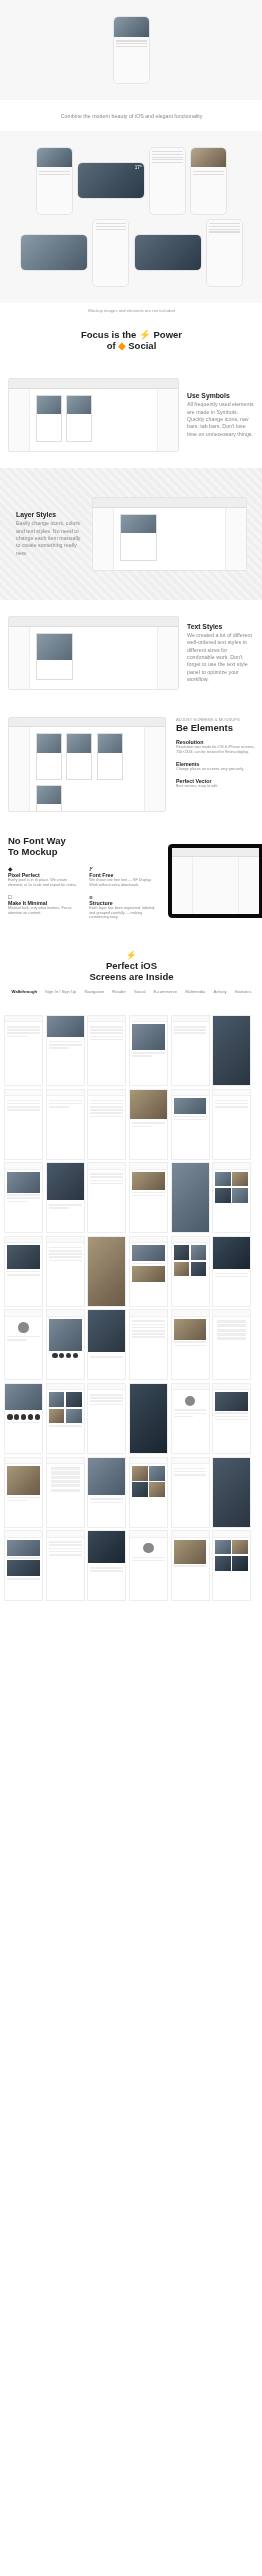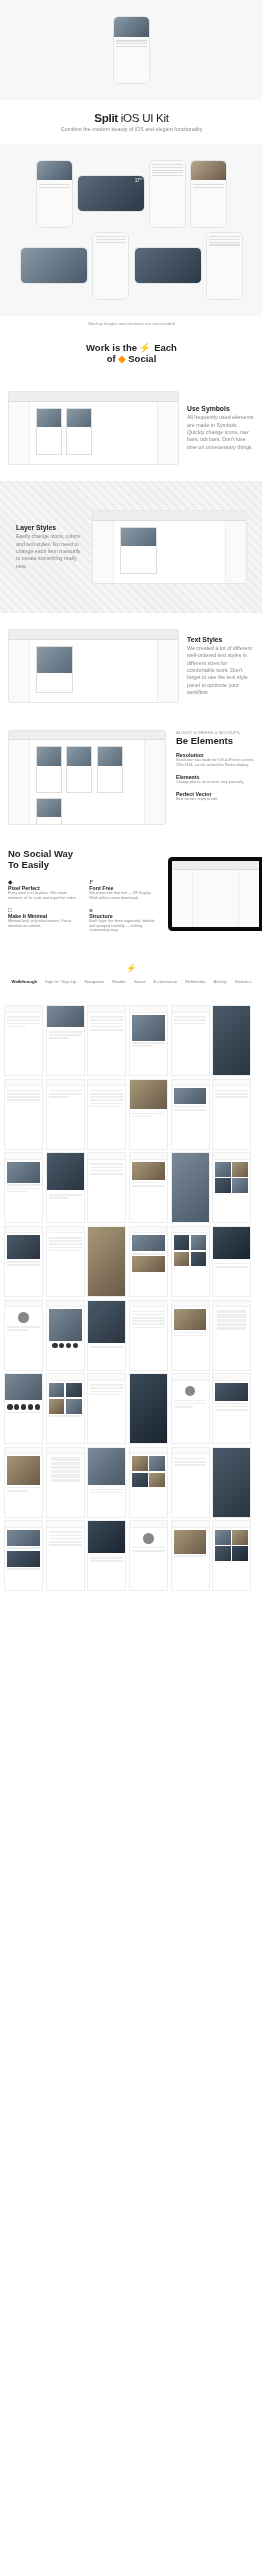--- a/index.html
+++ b/index.html
@@ -74,23 +74,20 @@
         <div class="lines">
           <div class="line"></div>
           <div class="line"></div>
           <div class="line"></div>
         </div>
       </div>
   </div>
 </div>
 
 <div class="section center">
-  <h1>
-    <span>Split</span><span class="light"> iOS UI Kit</span>
-  </h1>
   <p class="sub">Combine the modern beauty of iOS and elegant functionality</p>
 </div>
 
 <div class="hero-collage">
   <div class="phone v">
       <div class="phone-screen">
         <div class="img-block strip"></div>
         <div class="lines">
           <div class="line"></div>
           <div class="line"></div>
@@ -146,21 +143,21 @@
           <div class="line"></div>
         </div>
       </div>
     </div>
 </div>
 
 <p class="tiny center" style="margin:5.3px 0">Mockup images and elements are not included</p>
 
 <div class="section center">
   <h2>
-    <span>Work is the </span><span class="bolt">⚡</span><span> Each</span><br>
+    <span>Focus is the </span><span class="bolt">⚡</span><span> Power</span><br>
     <span>of </span><span class="heart">◆</span><span> Social</span>
   </h2>
 </div>
 
 <div class="sketch-row">
   <div class="sketch-window">
     <div class="sketch-toolbar"></div>
       <div class="sketch-sidebar"></div>
       <div class="sketch-inspector"></div>
     <div class="sketch-canvas">
@@ -252,21 +249,21 @@
           <h4>Perfect Vector</h4>
           <p>Best vectors, easy to edit.</p>
         </div>
     </div>
   </div>
 </div>
 
 <div class="laptop-section">
   <div style="flex:1">
     <h2>
-      <span>No Social Way</span><br><span>To Easily</span>
+      <span>No Font Way</span><br><span>To Mockup</span>
     </h2>
     <div class="flex-features">
       <div class="feat-col">
         <div class="feat-item">
           <div style="font-size:5.8px"><span>◆</span></div>
           <h4>Pixel Perfect</h4>
           <p>Every pixel is in its place. We create elements at 1x scale and export for retina.</p>
         </div>
         <div class="feat-item">
           <div style="font-size:5.8px"><span>□</span></div>
@@ -294,20 +291,24 @@
       <div style="position:relative;height:calc(100% - 9.5px)">
         <div class="sketch-sidebar" style="top:0"></div>
         <div class="sketch-inspector" style="top:0"></div>
       </div>
     </div>
   </div>
 </div>
 
 <div class="section center">
   <div class="bolt" style="font-size:8.4px">⚡</div>
+  <h2>
+    <span>Perfect </span><span class="light">iOS</span><br>
+    <span>Screens</span><span class="light"> are Inside</span>
+  </h2>
   <div class="cat-nav">
     <span class="active">Walkthrough</span>
     <span>Sign In / Sign Up</span>
     <span>Navigation</span>
     <span>Reader</span>
     <span>Social</span>
     <span>E-commerce</span>
     <span>Multimedia</span>
     <span>Activity</span>
     <span>Statistics</span>

